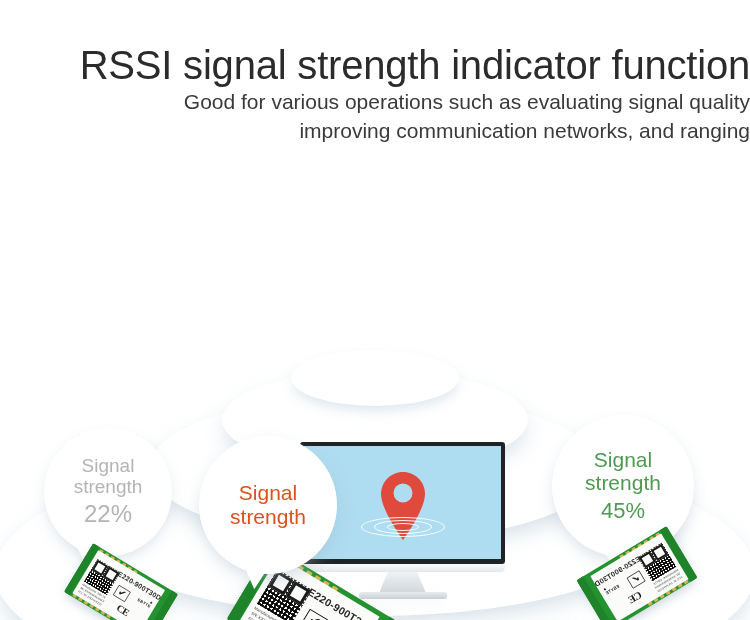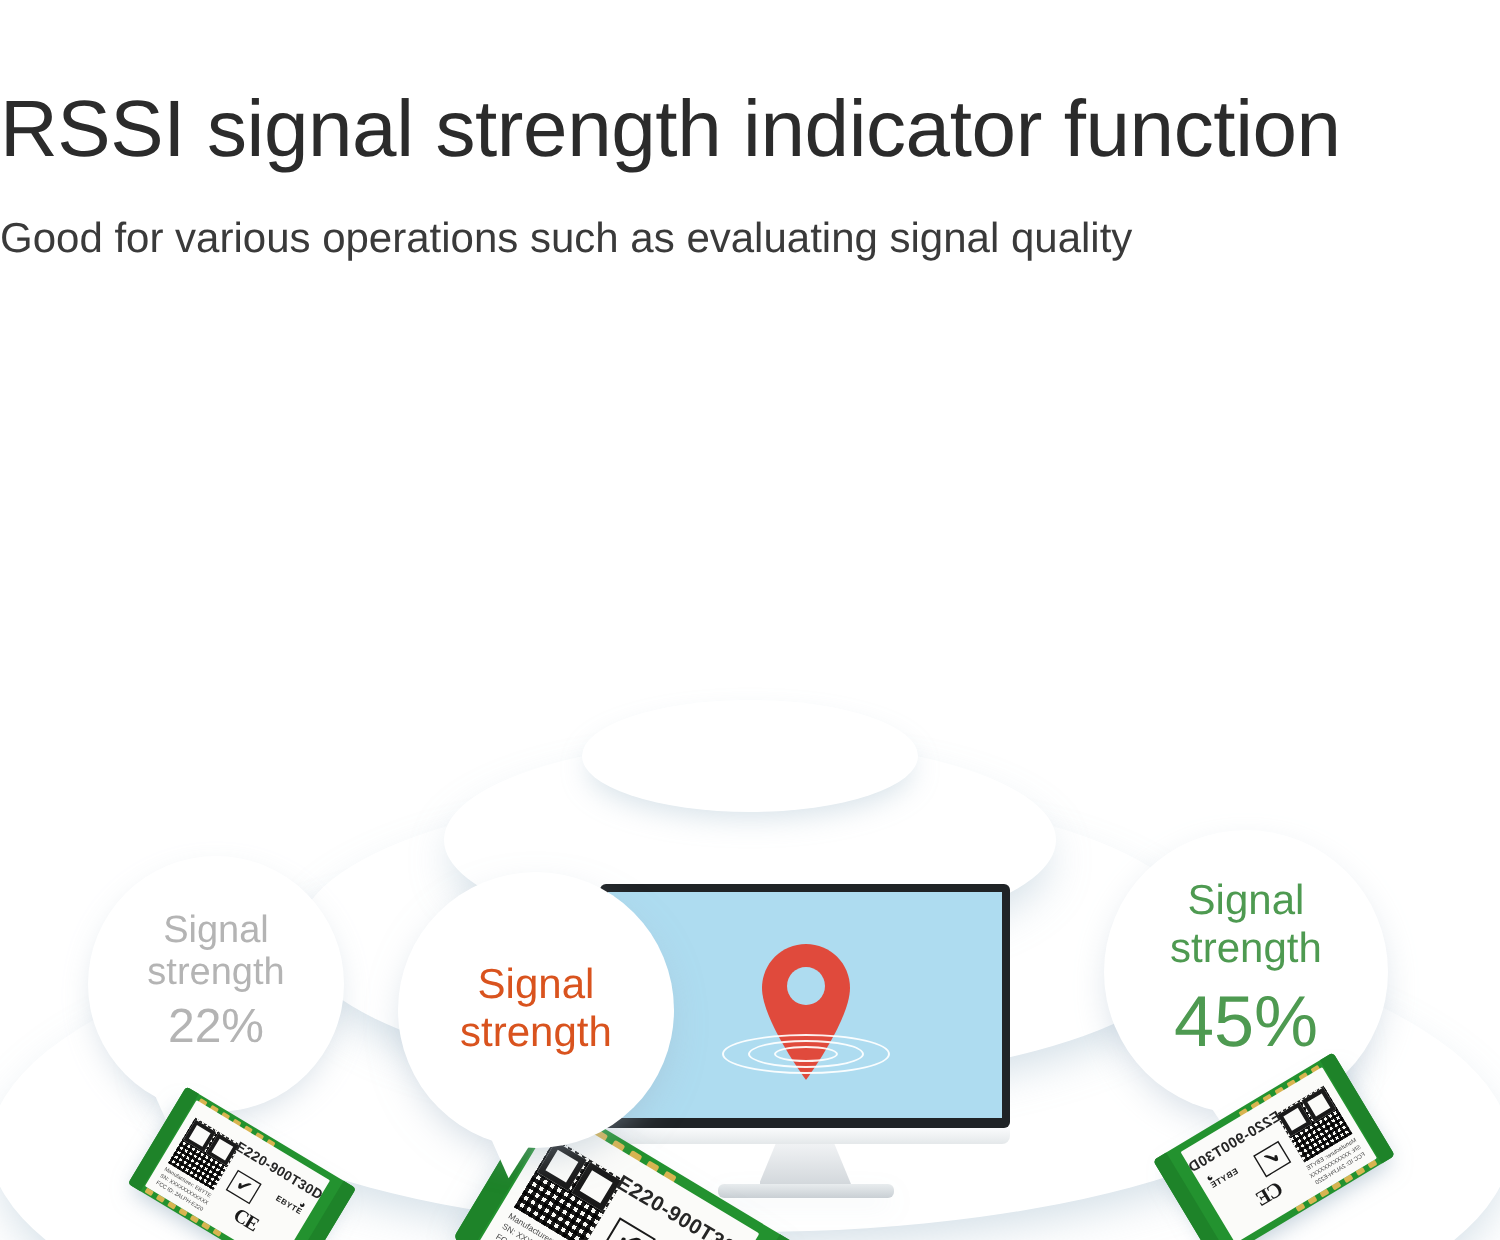--- a/index.html
+++ b/index.html
@@ -5,28 +5,28 @@
   * { margin:0; padding:0; box-sizing:border-box; }
   html,body { width:750px; height:620px; }
   body {
     font-family:"Liberation Sans", sans-serif;
     background:#ffffff;
     overflow:hidden;
     position:relative;
   }
 
   
-  .header { position:absolute; top:0; left:0; width:750px; text-align:left; }
+  .header { position:absolute; top:0; left:0; width:750px; text-align:right; }
   .title {
     font-size:40px; font-weight:400; color:#2b2b2b;
     letter-spacing:-0.2px; margin-top:42px; line-height:1.15;
   }
   .subtitle {
     font-size:21px; font-weight:400; color:#3a3a3a;
-    line-height:1.36; margin-top:18px;
+    line-height:1.36; 
   }
 
   
   .stage { position:absolute; left:0; top:170px; width:750px; height:450px; }
 
   .ripple {
     position:absolute; left:50%; transform:translateX(-50%);
     border-radius:50%;
     background:#ffffff;
     box-shadow:0 10px 22px -4px rgba(150,178,198,0.42);
@@ -126,21 +126,21 @@
     transform:rotate(8deg);
   }
 
   
   .b-right {
     left:552px; top:245px; width:142px; height:142px; z-index:5;
     color:#4e9a51;
     box-shadow:0 7px 18px -4px rgba(160,180,198,0.48);
   }
   .b-right .lbl { font-size:21px; }
-  .b-right .pct { font-size:36px; margin-top:3px; }
+  .b-right .pct { font-size:22px; margin-top:3px; }
   .b-right .tail {
     left:52px; bottom:-16px;
     border-left:13px solid transparent;
     border-right:14px solid transparent;
     border-top:25px solid #ffffff;
     transform:rotate(-6deg);
   }
 
   
   .module { position:absolute; z-index:7; }
@@ -218,20 +218,21 @@
   .m-center { left:238px; top:408px; transform:rotate(31deg) scale(1.0);  }
   .m-right  { left:562px; top:366px; transform:rotate(-31deg) scale(0.70) scaleX(-1); }
 </style>
 </head>
 <body>
 
 <div class="header">
   <div class="title">RSSI signal strength indicator function</div>
   <div class="subtitle">
     <div>Good for various operations such as evaluating signal quality</div>
+    <div>improving communication networks, and ranging</div>
   </div>
 </div>
 
 <div class="stage">
 
   <div class="ripple r1"></div>
   <div class="ripple r2"></div>
   <div class="ripple r3"></div>
   <div class="ripple r4"></div>
   <div class="ripple r5"></div>

